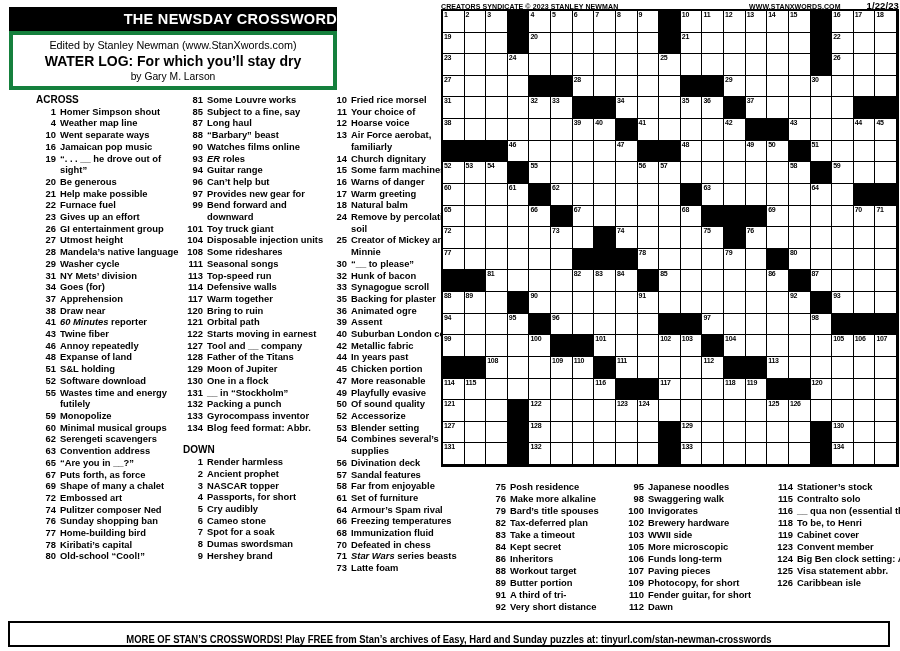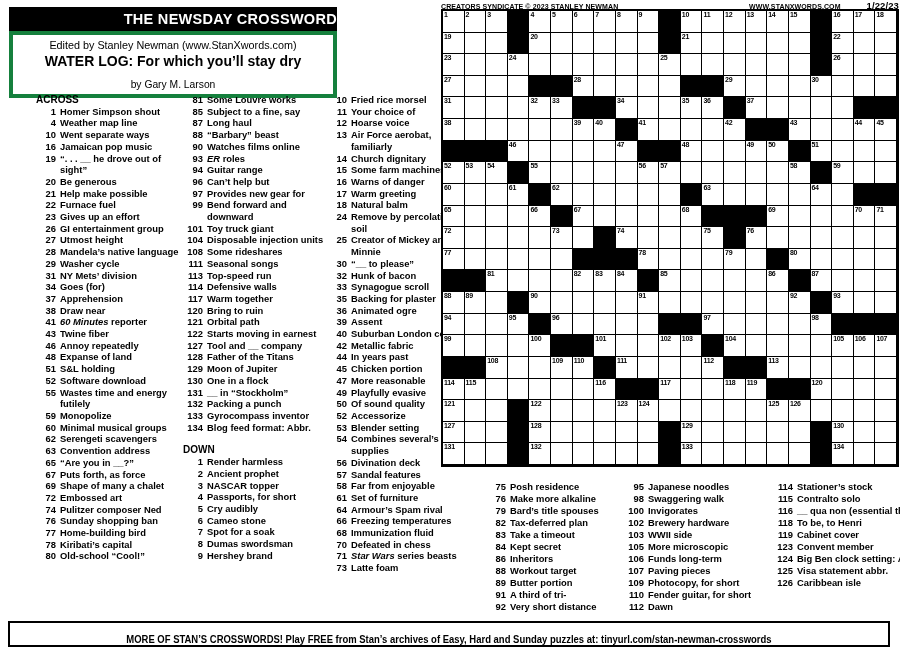--- a/index.html
+++ b/index.html
@@ -13,21 +13,21 @@
     font-size:7px; font-weight:bold; letter-spacing:0.1px; white-space:nowrap; }
   .mh-url { margin-left:auto; margin-right:26px; }
   .mh-date { font-size:9.5px; }
   
   .header-box { position:absolute; left:9px; top:7px; width:328px; }
   .title-bar { background:#000; color:#fff; text-align:right; font-size:14.5px; font-weight:bold;
     padding:4px 0; letter-spacing:0.3px; }
   .sub-box { border:4px solid #15803d; text-align:center; padding:3px 14px 4px; }
   .edited { font-size:10.8px; margin-top:1px; }
   .theme  { font-size:14px; font-weight:bold; margin-top:2px; }
-  .byline { font-size:10.3px; margin-top:10px; }
+  .byline { font-size:10.3px; margin-top:2px; }
   
   .clue-col { position:absolute; font-size:9.4px; font-weight:bold; line-height:11.7px;margin-left:28px; }
   .col1 { left:8px;   top:94px; width:144px; }
   .col2 { left:155px; top:94px; width:144px; }
   .col3 { left:299px; top:94px; width:147px; }
   .colA { left:454px; top:481px; width:142px; line-height:12px; }
   .colB { left:592px; top:481px; width:154px; line-height:12px; }
   .colC { left:741px; top:481px; width:158px; line-height:12px; }
   .sec-label { font-size:10px; }
   .down-label { margin-top:11px; }

